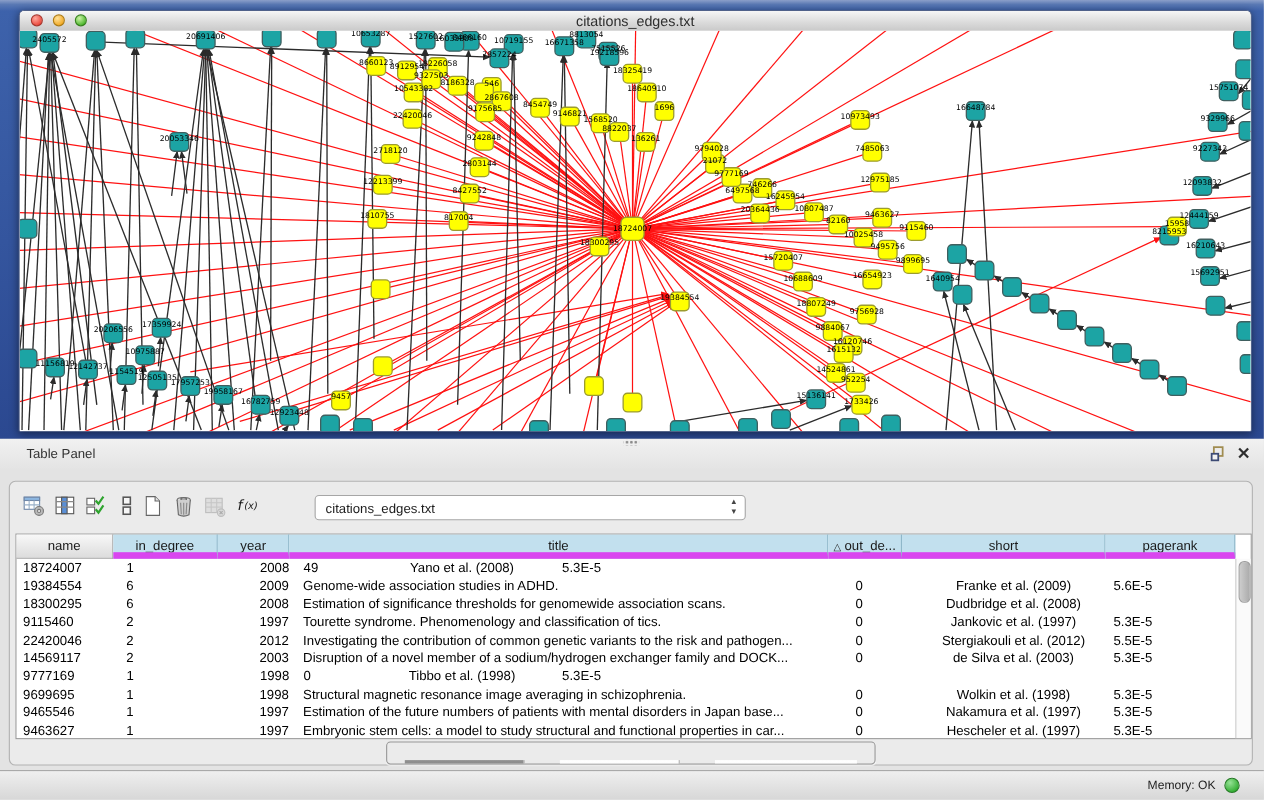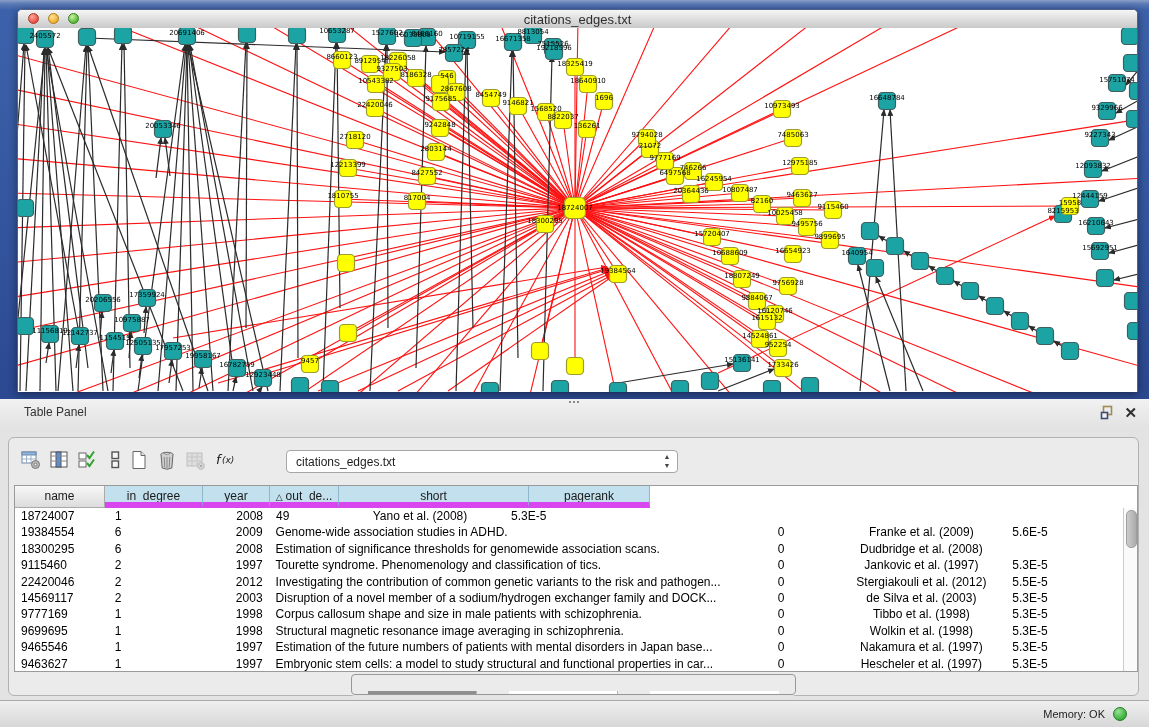--- a/index.html
+++ b/index.html
@@ -591,20 +591,21 @@
         <span class="val">citations_edges.txt</span>
         <span class="step">▲<br>▼</span>
       </div>
     </div>
 
     <div class="tablewrap">
       <div class="thead" id="thead">
           <div class="th plain" style="width: 90px;">name</div>
           <div class="th" style="width: 98px;">in_degree</div>
           <div class="th" style="width: 67px;">year</div>
+          <div class="th" style="width: 503px;">title</div>
           <div class="th" style="width: 69px;"><span class="sort">△</span>out_de...</div>
           <div class="th" style="width: 190px;">short</div>
           <div class="th" style="width: 121px;">pagerank</div>
         </div>
       <div class="tbody" id="tbody">
           <div class="tr">
             <div class="td l" style="width: 90px;">18724007</div>
             <div class="td l2" style="width: 98px;">1</div>
             <div class="td r" style="width: 67px;">2008</div>
             <div class="td l" style="width: 69px;">49</div>
@@ -653,21 +654,20 @@
             <div class="td r" style="width: 67px;">2003</div>
             <div class="td l" style="width: 503px;">Disruption of a novel member of a sodium/hydrogen exchanger family and DOCK...</div>
             <div class="td l" style="width: 69px;">0</div>
             <div class="td c" style="width: 162px;">de Silva et al. (2003)</div>
             <div class="td l2" style="width: 121px;">5.3E-5</div>
           </div>
           <div class="tr">
             <div class="td l" style="width: 90px;">9777169</div>
             <div class="td l2" style="width: 98px;">1</div>
             <div class="td r" style="width: 67px;">1998</div>
-            <div class="td l" style="width: 503px;">Corpus callosum shape and size in male patients with schizophrenia.</div>
             <div class="td l" style="width: 69px;">0</div>
             <div class="td c" style="width: 162px;">Tibbo et al. (1998)</div>
             <div class="td l2" style="width: 121px;">5.3E-5</div>
           </div>
           <div class="tr">
             <div class="td l" style="width: 90px;">9699695</div>
             <div class="td l2" style="width: 98px;">1</div>
             <div class="td r" style="width: 67px;">1998</div>
             <div class="td l" style="width: 503px;">Structural magnetic resonance image averaging in schizophrenia.</div>
             <div class="td l" style="width: 69px;">0</div>

